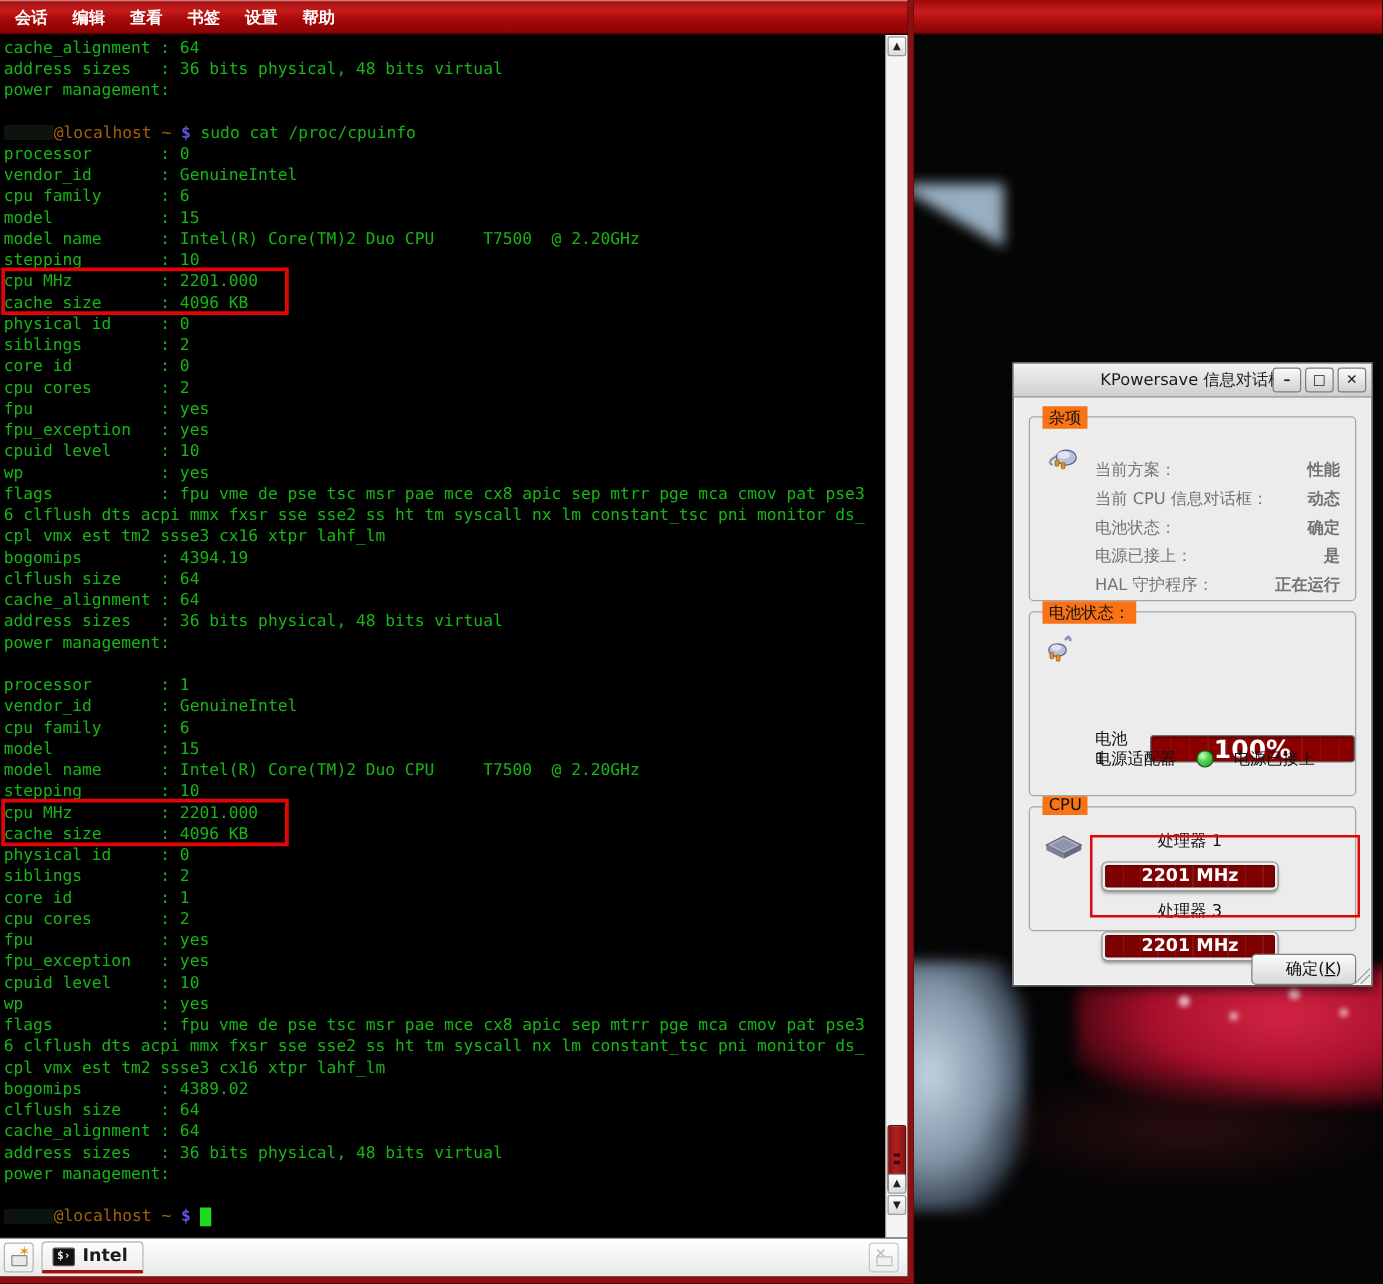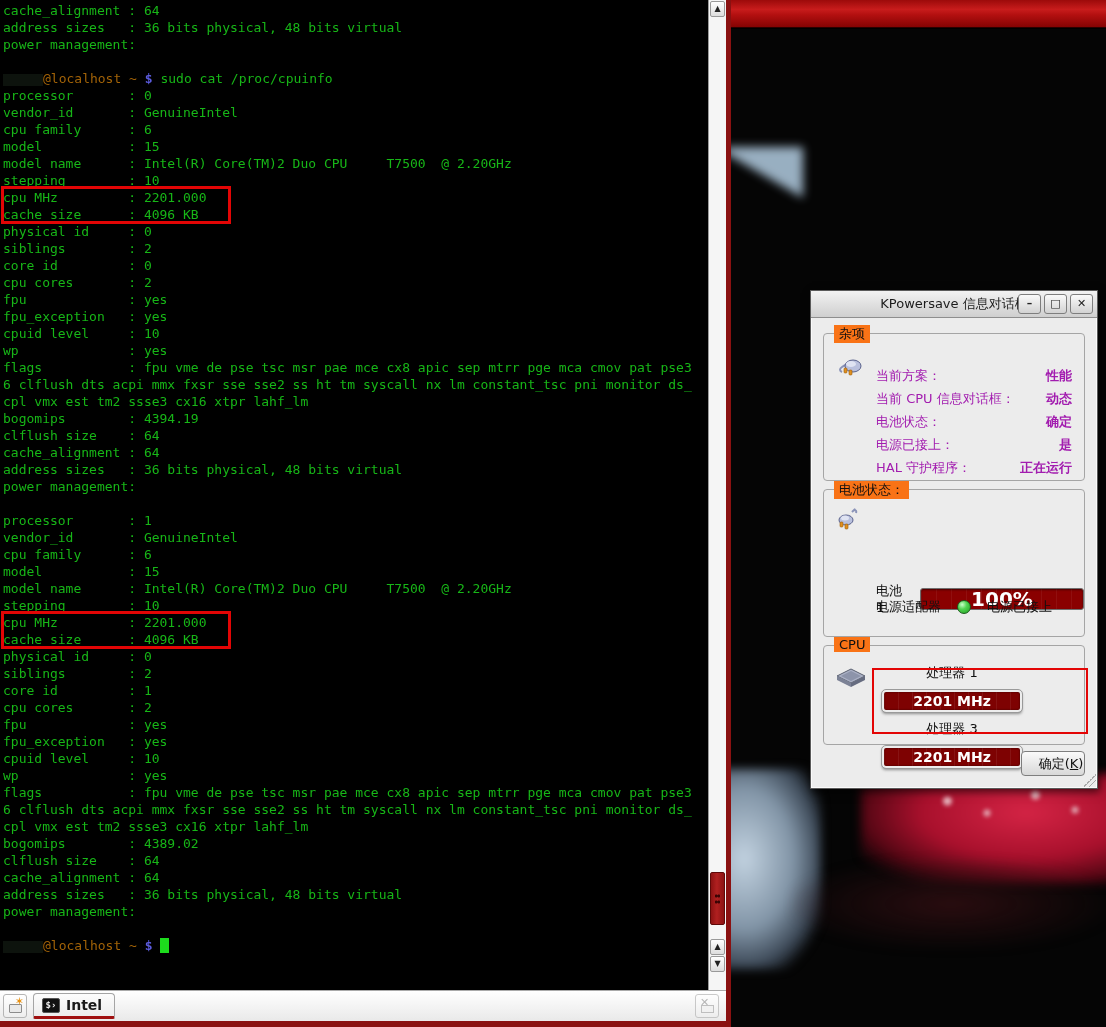--- a/index.html
+++ b/index.html
@@ -92,21 +92,21 @@
      background:linear-gradient(#fafafa,#d2d2d2); font-size:11px; font-weight:bold; color:#222;
      text-align:center; line-height:18px; }
   .groupbox { position:absolute; left:12px; right:12px; border:1px solid #a5a5a5; border-radius:4px; }
   .gb-label { position:absolute; top:-9px; left:10px; background:#f97316; padding:0 5px;
      font-size:13px; color:#101010; }
   #gb-misc { top:42px; height:148px; }
   #gb-batt { top:198px; height:148px; }
   #gb-cpu  { top:354px; height:100px; }
   .misc-rows { position:absolute; left:52px; right:12px; top:30px; }
   .misc-row { height:23px; display:flex; justify-content:space-between; align-items:center;
-     font-size:13px; color:#a21caf; }
+     font-size:13px; color:#737373; }
   .misc-row b { font-weight:bold; }
   .icon-slot { position:absolute; left:12px; top:18px; }
 
   .batt-row { position:absolute; left:52px; top:44px; display:flex; align-items:center; gap:8px;
      font-size:13px; color:#101010;margin-top:48px; }
   .pbar { width:175px; height:22px; background:#8a0000; border:1px solid #6e6e6e; border-radius:3px;
      color:#fff; font-weight:bold; font-size:20px; text-align:center; line-height:20px;
      background-image:repeating-linear-gradient(90deg,rgba(255,255,255,.06) 0 1px,transparent 1px 15px);
      box-shadow:inset 0 1px 2px rgba(0,0,0,.5); }
   .adapter-row { position:absolute; left:52px; top:108px; display:flex; align-items:center; gap:16px;
@@ -116,21 +116,21 @@
 
   .cpu-rows { position:absolute; left:58px; top:18px; }
   .cpu-row { display:flex; align-items:center; gap:8px; margin-bottom:8px;
      font-size:13px; color:#101010;flex-direction:column; }
   .cpu-bar { width:140px; height:22px; background:#7e0202; border:2px solid #ededed; border-radius:4px;
      outline:1px solid #9a9a9a; box-shadow:0 2px 3px rgba(0,0,0,.4), inset 0 0 2px rgba(0,0,0,.6);
      color:#fff; font-weight:bold; font-size:14px; text-align:center; line-height:18px;
      background-image:repeating-linear-gradient(90deg,rgba(255,255,255,.07) 0 1px,transparent 1px 14px); }
   .cpu-hlbox { position:absolute; left:48px; top:22px; width:216px; height:66px;
      border:2px solid #e30505; pointer-events:none; }
-  .ok-btn { position:absolute; right:12px; bottom:12px; width:64px; height:25px;
+  .ok-btn { position:absolute; right:12px; bottom:0; width:84px; height:25px;
      background:linear-gradient(#fafafa,#d8d8d8); border:1px solid #7e7e7e; border-radius:4px;
      font-size:13px; color:#101010; text-align:center; line-height:23px;padding-left:16px; }
   .ok-btn u { text-decoration:underline; }
   .grip { position:absolute; right:1px; bottom:1px; width:13px; height:13px;
      background:linear-gradient(135deg,transparent 0 50%,#aaa 50% 55%,transparent 55% 70%,#aaa 70% 75%,transparent 75%); }
 </style>
 </head>
 <body>
 
 <div id="stage">
@@ -138,20 +138,28 @@
   <div class="desk-red-bar"></div>
   <div class="photo">
     <div class="blob blob-blue-top"></div>
     <div class="blob blob-blue-bottom"></div>
     <div class="blob blob-red-fabric"></div>
     <div class="blob blob-red-specks"></div>
     <div class="blob blob-maroon"></div>
   </div>
 
   <div id="konsole">
+    <div class="menubar">
+        <span class="menu-item">会话</span>
+        <span class="menu-item">编辑</span>
+        <span class="menu-item">查看</span>
+        <span class="menu-item">书签</span>
+        <span class="menu-item">设置</span>
+        <span class="menu-item">帮助</span>
+      </div>
     <div class="term-area">
       <div id="term-lines"><div class="tl">cache_alignment : 64</div><div class="tl">address sizes   : 36 bits physical, 48 bits virtual</div><div class="tl">power management:</div><div class="tl">&nbsp;</div><div class="tl"><span class="redact"></span><span class="g">@localhost</span><span class="g"> ~ </span><span class="dollar">$</span> <span>sudo cat /proc/cpuinfo</span></div><div class="tl">processor       : 0</div><div class="tl">vendor_id       : GenuineIntel</div><div class="tl">cpu family      : 6</div><div class="tl">model           : 15</div><div class="tl">model name      : Intel(R) Core(TM)2 Duo CPU     T7500  @ 2.20GHz</div><div class="tl">stepping        : 10</div><div class="tl">cpu MHz         : 2201.000</div><div class="tl">cache size      : 4096 KB</div><div class="tl">physical id     : 0</div><div class="tl">siblings        : 2</div><div class="tl">core id         : 0</div><div class="tl">cpu cores       : 2</div><div class="tl">fpu             : yes</div><div class="tl">fpu_exception   : yes</div><div class="tl">cpuid level     : 10</div><div class="tl">wp              : yes</div><div class="tl">flags           : fpu vme de pse tsc msr pae mce cx8 apic sep mtrr pge mca cmov pat pse3</div><div class="tl">6 clflush dts acpi mmx fxsr sse sse2 ss ht tm syscall nx lm constant_tsc pni monitor ds_</div><div class="tl">cpl vmx est tm2 ssse3 cx16 xtpr lahf_lm</div><div class="tl">bogomips        : 4394.19</div><div class="tl">clflush size    : 64</div><div class="tl">cache_alignment : 64</div><div class="tl">address sizes   : 36 bits physical, 48 bits virtual</div><div class="tl">power management:</div><div class="tl">&nbsp;</div><div class="tl">processor       : 1</div><div class="tl">vendor_id       : GenuineIntel</div><div class="tl">cpu family      : 6</div><div class="tl">model           : 15</div><div class="tl">model name      : Intel(R) Core(TM)2 Duo CPU     T7500  @ 2.20GHz</div><div class="tl">stepping        : 10</div><div class="tl">cpu MHz         : 2201.000</div><div class="tl">cache size      : 4096 KB</div><div class="tl">physical id     : 0</div><div class="tl">siblings        : 2</div><div class="tl">core id         : 1</div><div class="tl">cpu cores       : 2</div><div class="tl">fpu             : yes</div><div class="tl">fpu_exception   : yes</div><div class="tl">cpuid level     : 10</div><div class="tl">wp              : yes</div><div class="tl">flags           : fpu vme de pse tsc msr pae mce cx8 apic sep mtrr pge mca cmov pat pse3</div><div class="tl">6 clflush dts acpi mmx fxsr sse sse2 ss ht tm syscall nx lm constant_tsc pni monitor ds_</div><div class="tl">cpl vmx est tm2 ssse3 cx16 xtpr lahf_lm</div><div class="tl">bogomips        : 4389.02</div><div class="tl">clflush size    : 64</div><div class="tl">cache_alignment : 64</div><div class="tl">address sizes   : 36 bits physical, 48 bits virtual</div><div class="tl">power management:</div><div class="tl">&nbsp;</div><div class="tl"><span class="redact"></span><span class="g">@localhost</span><span class="g"> ~ </span><span class="dollar">$</span> <span class="cursor"></span></div><div class="hlbox" style="top: 186px; height: 38px; width: 230px;"></div><div class="hlbox" style="top: 611px; height: 38px; width: 230px;"></div></div>
       <div class="scrollbar">
         <div class="sb-btn sb-top">▲</div>
         <div class="sb-thumb"></div>
         <div class="sb-btn sb-up2">▲</div>
         <div class="sb-btn sb-down">▼</div>
       </div>
     </div>
     <div class="tabbar">

